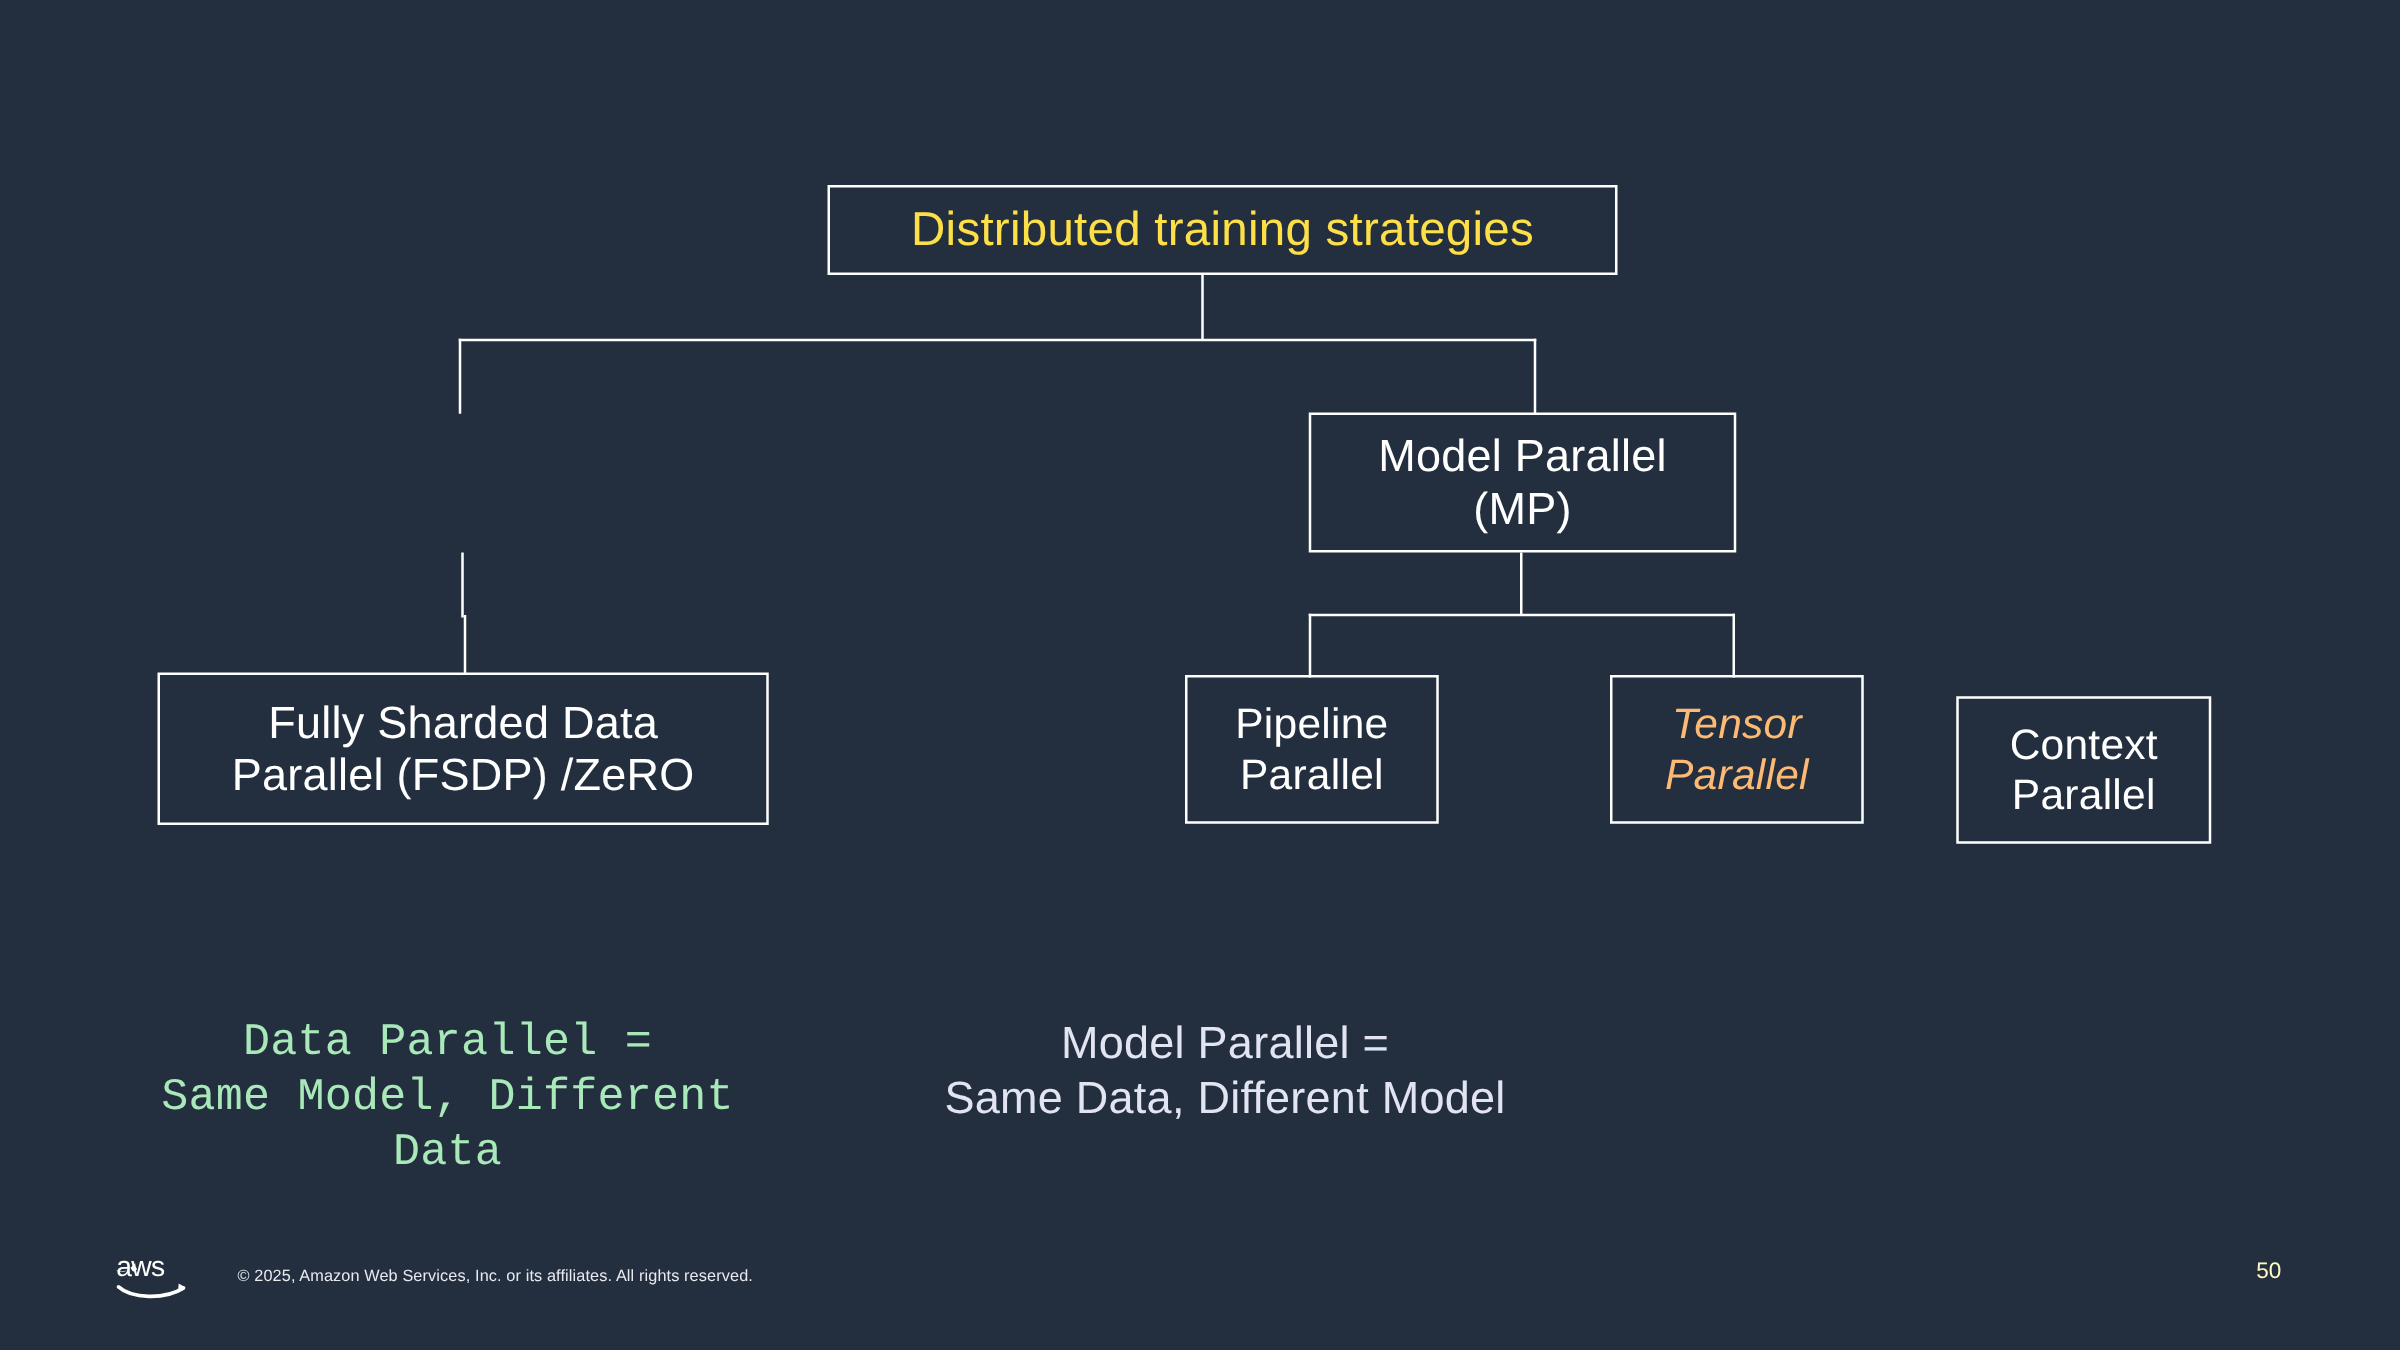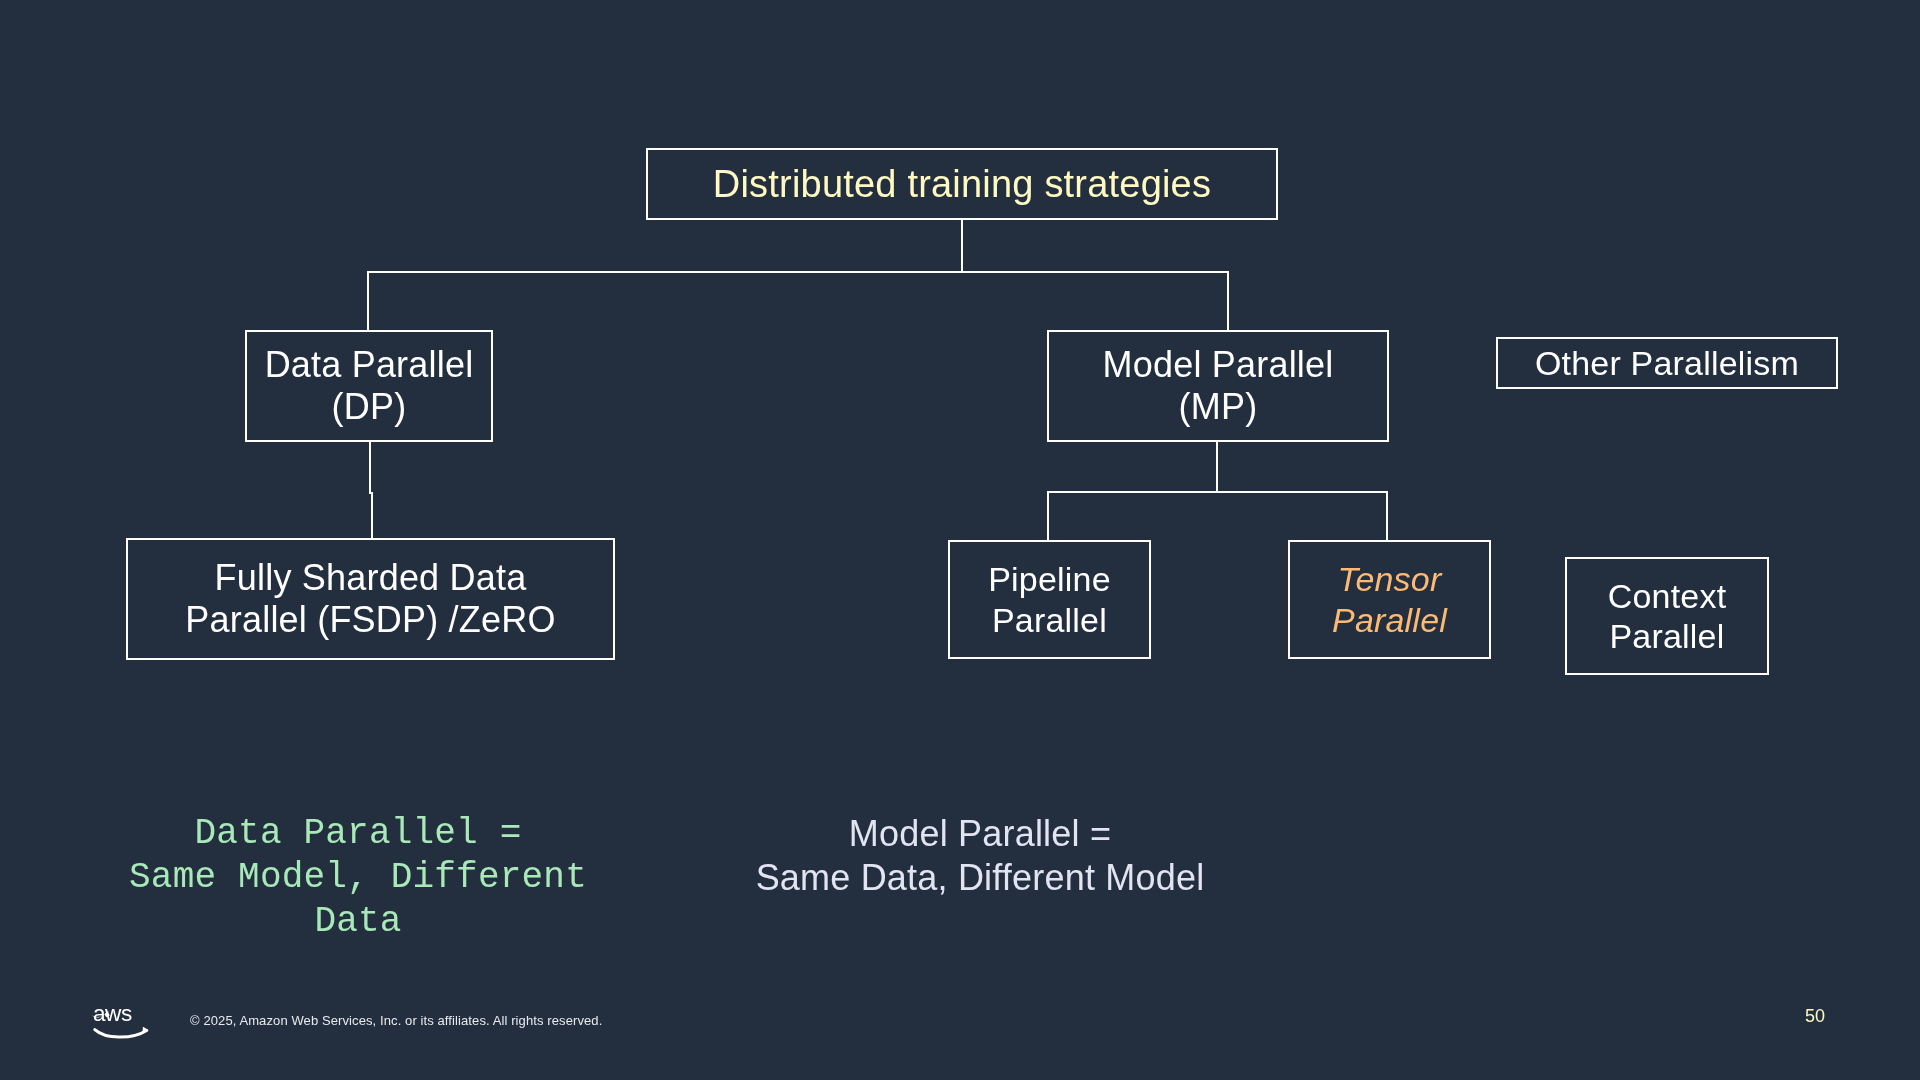--- a/index.html
+++ b/index.html
@@ -147,29 +147,26 @@
   <div class="conn v" id="conn-to-mp"></div>
 
   <div class="conn v" id="conn-dp-fsdp-a"></div>
   <div class="conn v" id="conn-dp-fsdp-b"></div>
 
   <div class="conn v" id="conn-mp-stem"></div>
   <div class="conn h" id="conn-level2-bar"></div>
   <div class="conn v" id="conn-to-pipeline"></div>
   <div class="conn v" id="conn-to-tensor"></div>
 
-  <div class="node" id="node-root" style="border-color: rgb(255, 255, 255); color: #fef9c3;">Distributed training strategies</div>
-
-  <div class="node" id="node-dp" style="border-color: rgb(255, 255, 255); color: rgb(255, 255, 255);">Data Parallel
-(DP)</div>
+  <div class="node" id="node-root" style="border-color: rgb(255, 255, 255); color: #fde047; margin-left: 16px;">Distributed training strategies</div>
+
 
   <div class="node" id="node-mp" style="border-color: rgb(255, 255, 255); color: rgb(255, 255, 255);">Model Parallel
 (MP)</div>
 
-  <div class="node" id="node-other" style="border-color: rgb(255, 255, 255); color: rgb(255, 255, 255);">Other Parallelism</div>
 
   <div class="node" id="node-fsdp" style="border-color: rgb(255, 255, 255); color: rgb(255, 255, 255);">Fully Sharded Data
 Parallel (FSDP) /ZeRO</div>
 
   <div class="node" id="node-pipeline" style="border-color: rgb(255, 255, 255); color: rgb(255, 255, 255);">Pipeline
 Parallel</div>
 
   <div class="node" id="node-tensor" style="border-color: rgb(255, 255, 255); color: #fdba74; font-style: italic;">Tensor
 Parallel</div>
 

